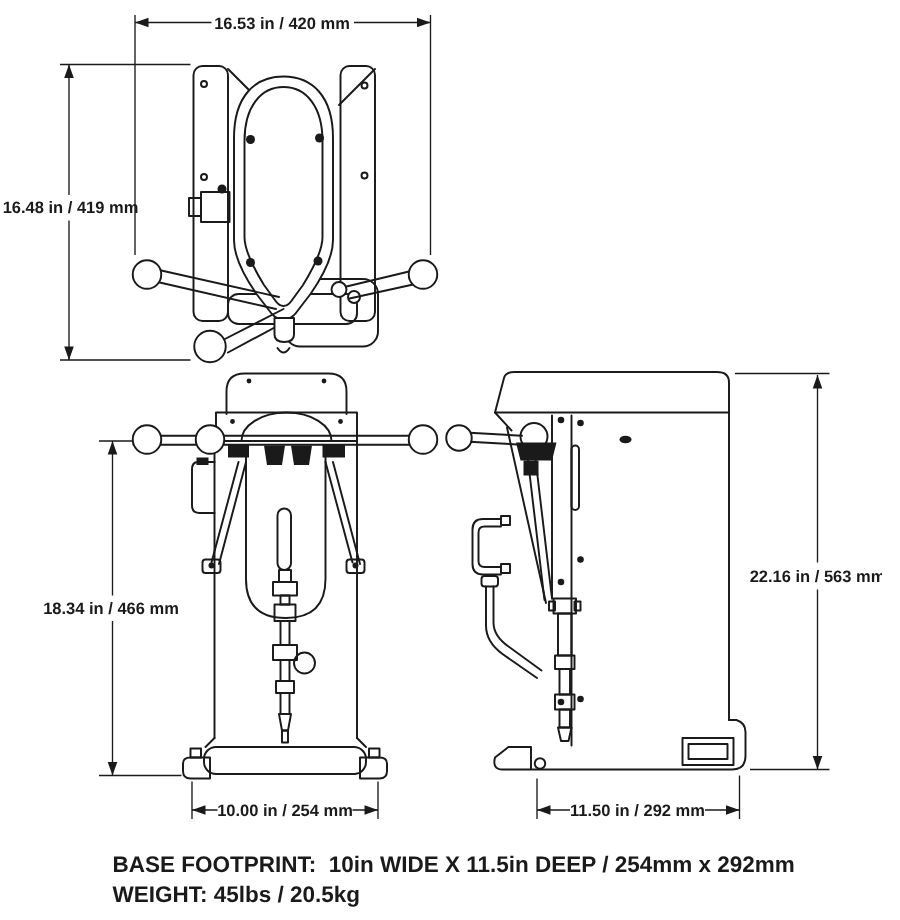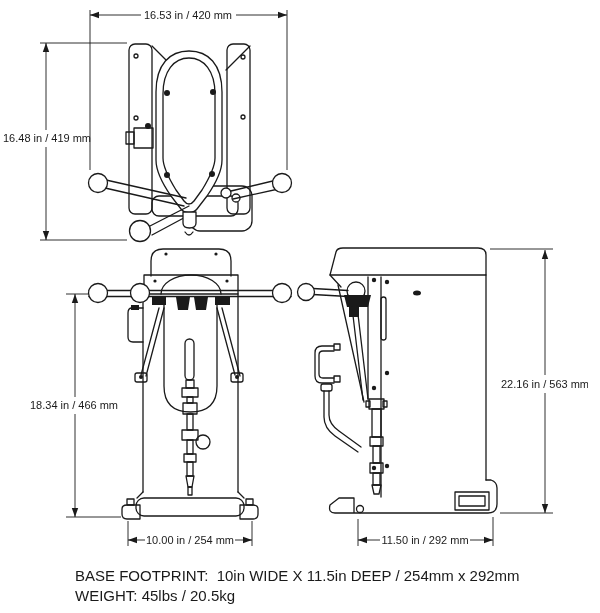--- a/index.html
+++ b/index.html
@@ -1,17 +1,17 @@
 <!DOCTYPE html>
 <html style="--line: #1a1a1a; --bg: #ffffff;"><head>
 <meta charset="utf-8">
 <style>
   :root { --line:#1a1a1a; --bg:#ffffff; }
   html,body { margin:0; padding:0; background:var(--bg); }
-  .stage { position:relative; width:588px; height:613px; background:var(--bg); overflow:hidden; }
+  .stage { position:relative; width:588px; height:613px; background:var(--bg); overflow:hidden;font-weight:bold; }
   svg { display:block; }
   .draw path, .draw rect, .draw circle, .draw ellipse, .draw line {
     fill:none; stroke:var(--line); stroke-width:1.3;
     stroke-linejoin:round; stroke-linecap:round;
   }
   .draw .fill   { fill:var(--line); stroke:none; }
   .draw .wfill  { fill:var(--bg); }
   .dim path, .dim line { fill:none; stroke:var(--line); stroke-width:0.9; stroke-linecap:butt; }
   .dim polygon { fill:var(--line); stroke:none; }
   text { fill:var(--line); font-family:"Liberation Sans","DejaVu Sans",sans-serif; }

